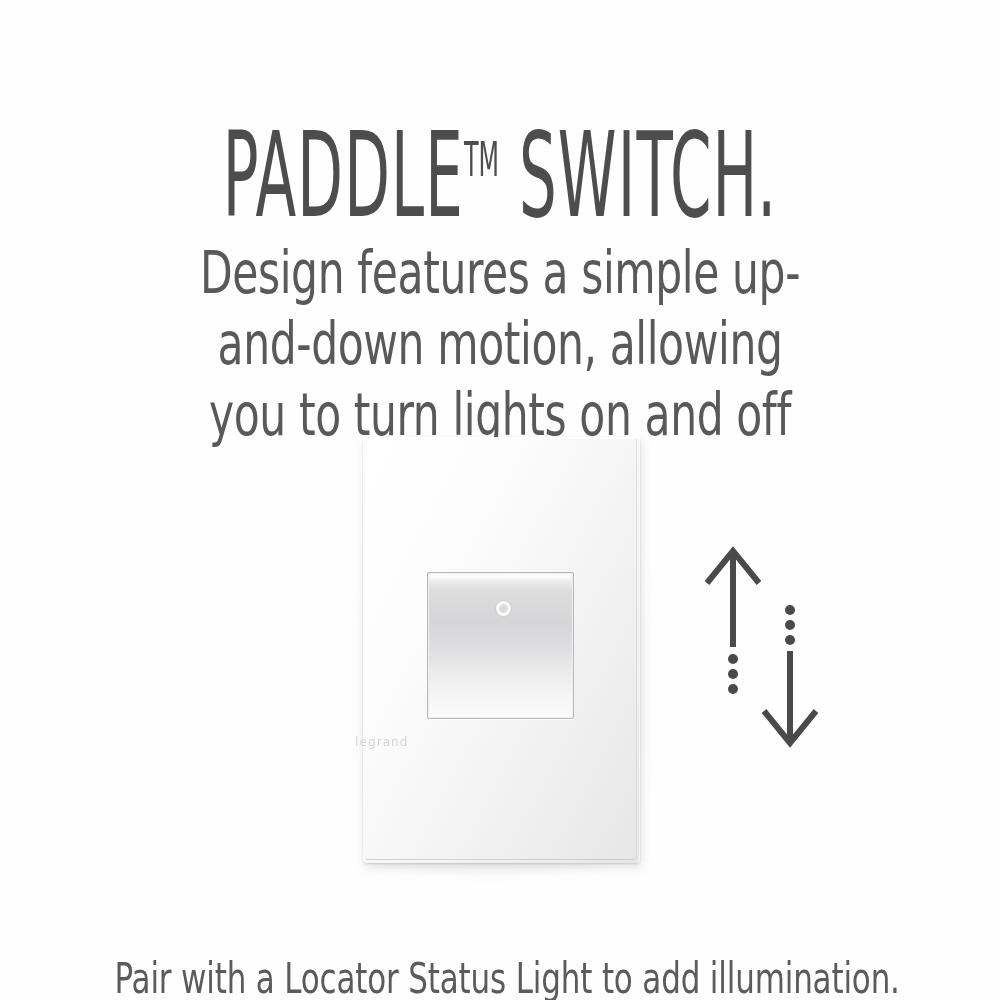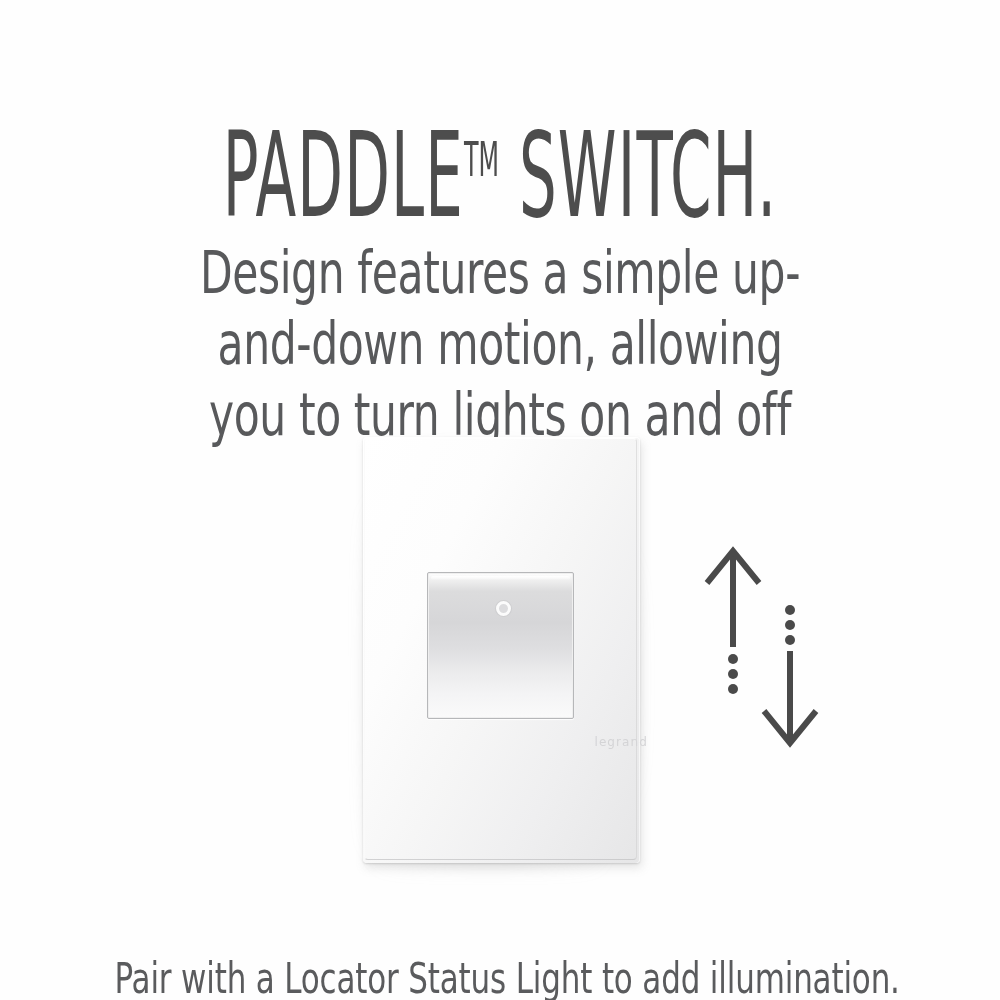--- a/index.html
+++ b/index.html
@@ -179,21 +179,21 @@
     box-sizing: border-box;
     background: #dcdcde;
     box-shadow: 0 0 0 1px rgba(200,200,202,0.6);
   }
   
   .brand {
     position: absolute;
     left: 0;
     top: 305px;
     width: 293px;
-    text-align: right;
+    text-align: left;
     font-family: "DejaVu Sans", "Liberation Sans", sans-serif;
     font-size: 12px;
     letter-spacing: 1.1px;
     color: #d4d4d6;
     font-weight: 400;
   }
 
   
   .arrows {
     position: absolute;

